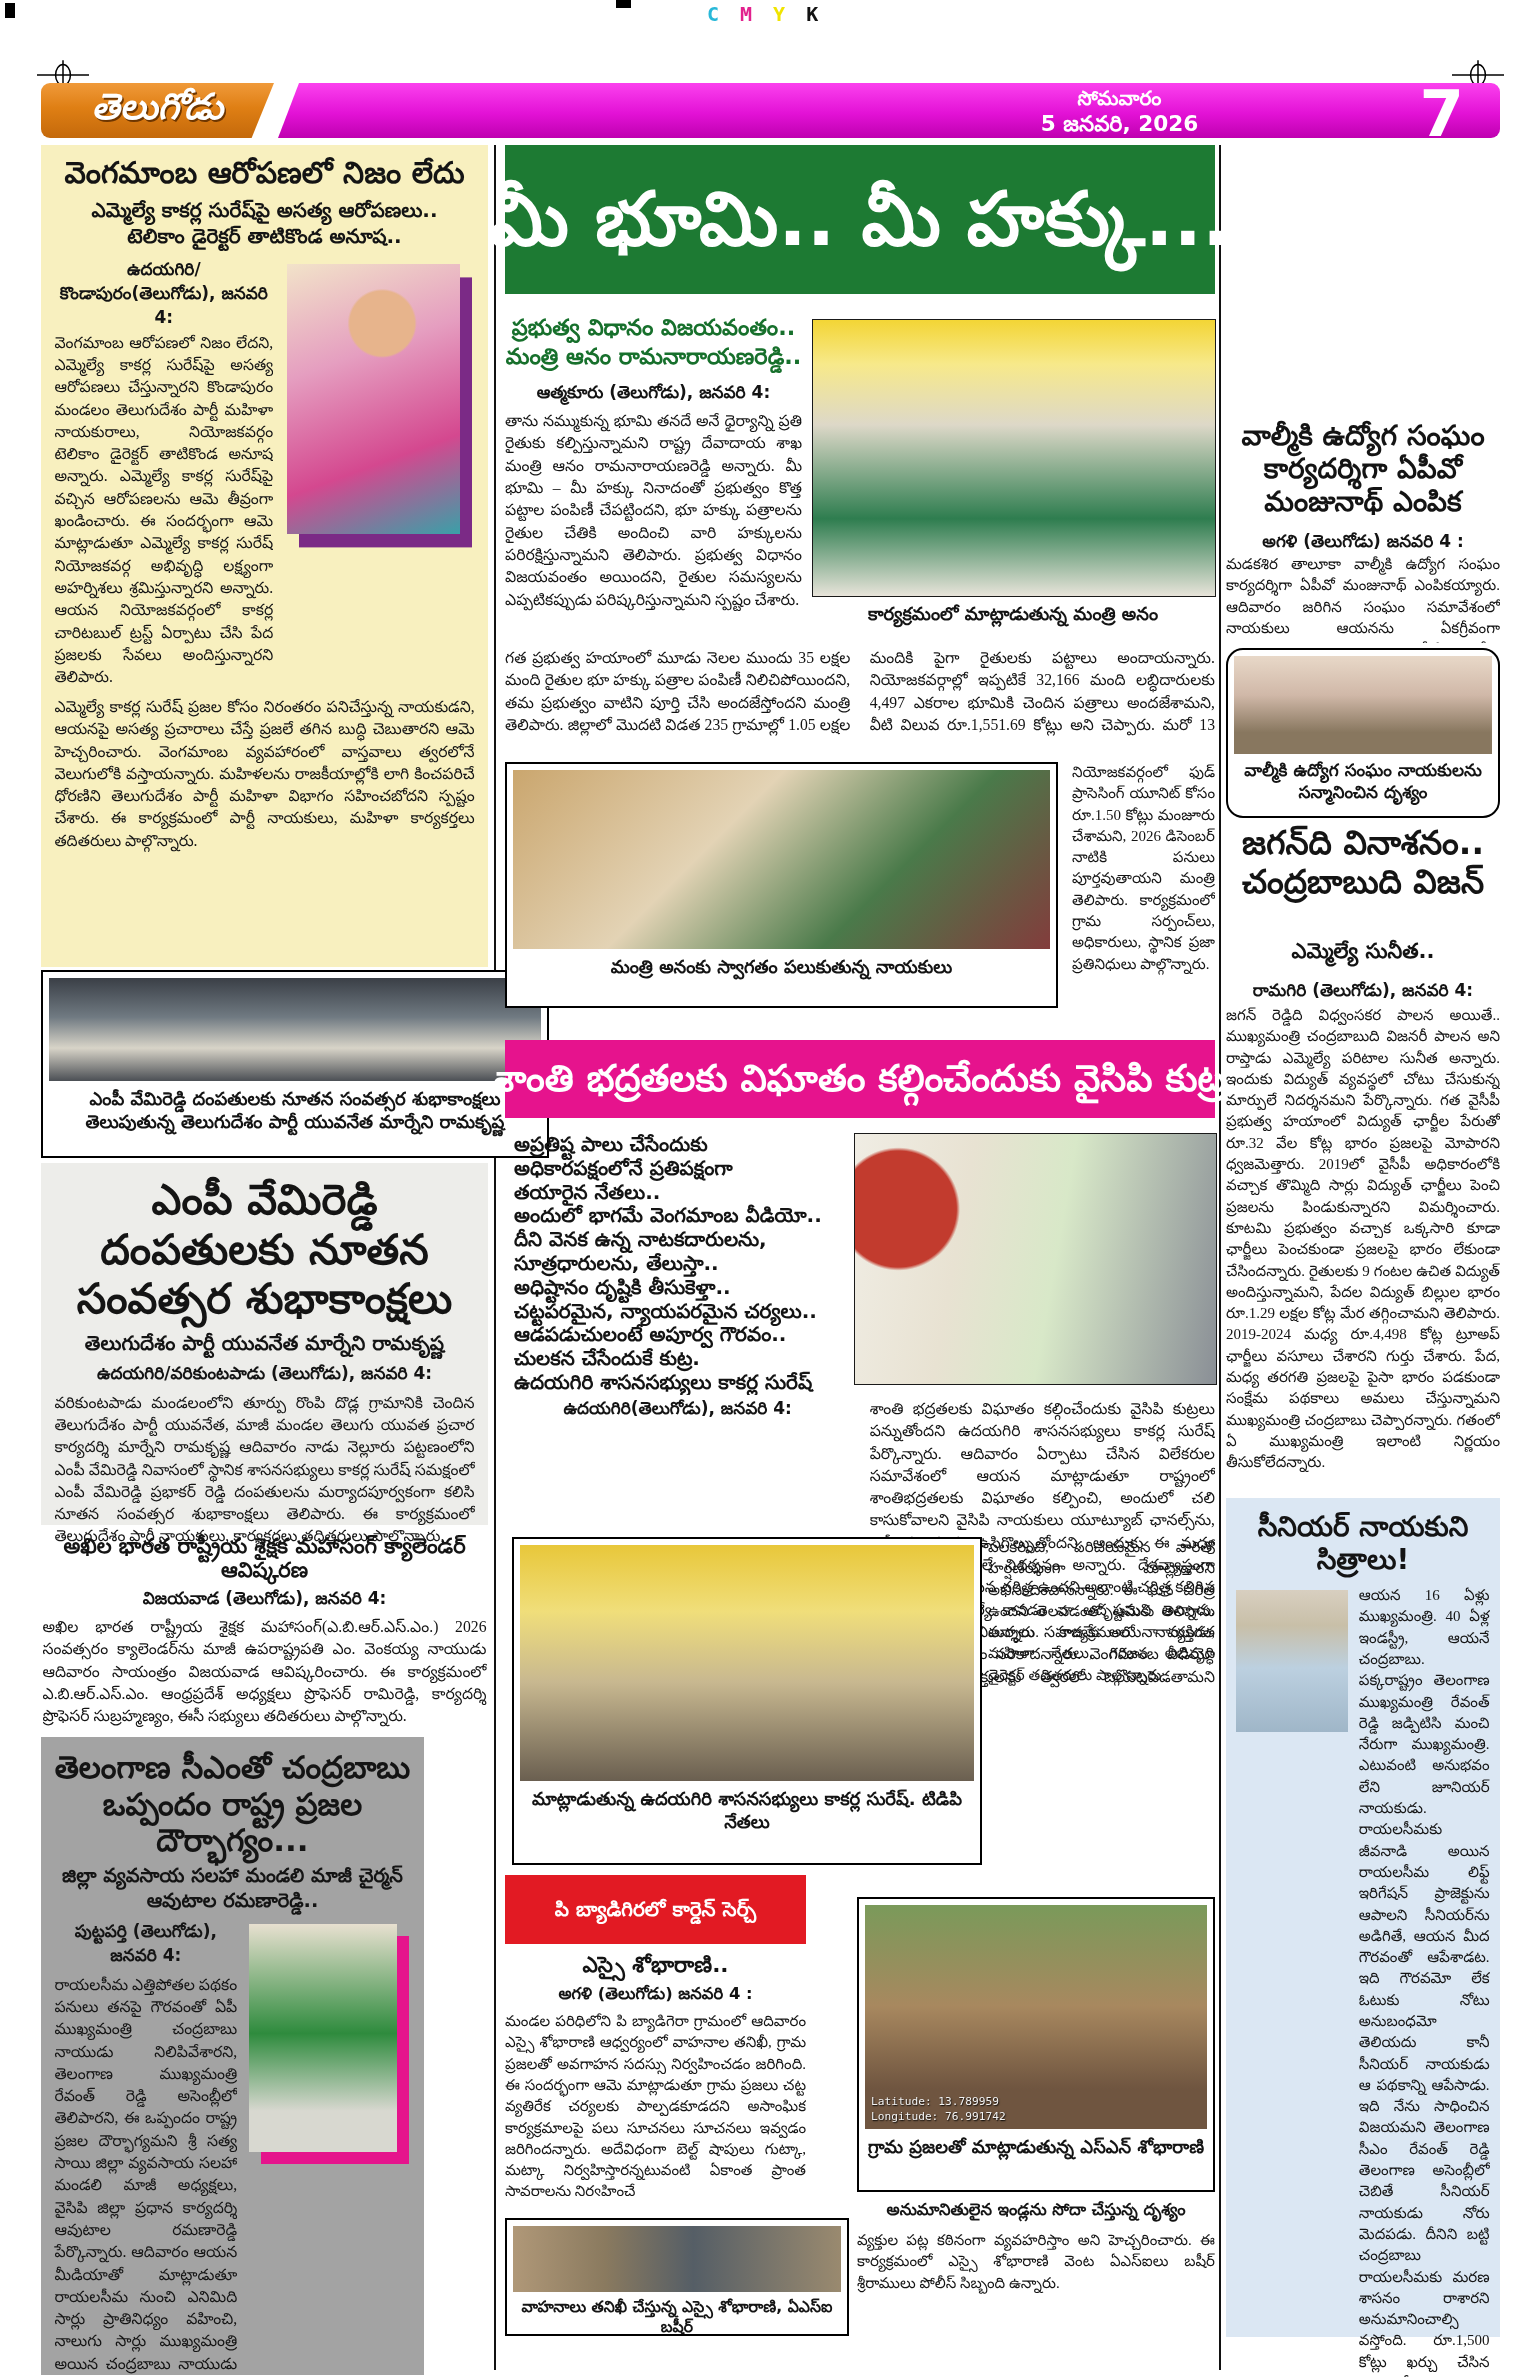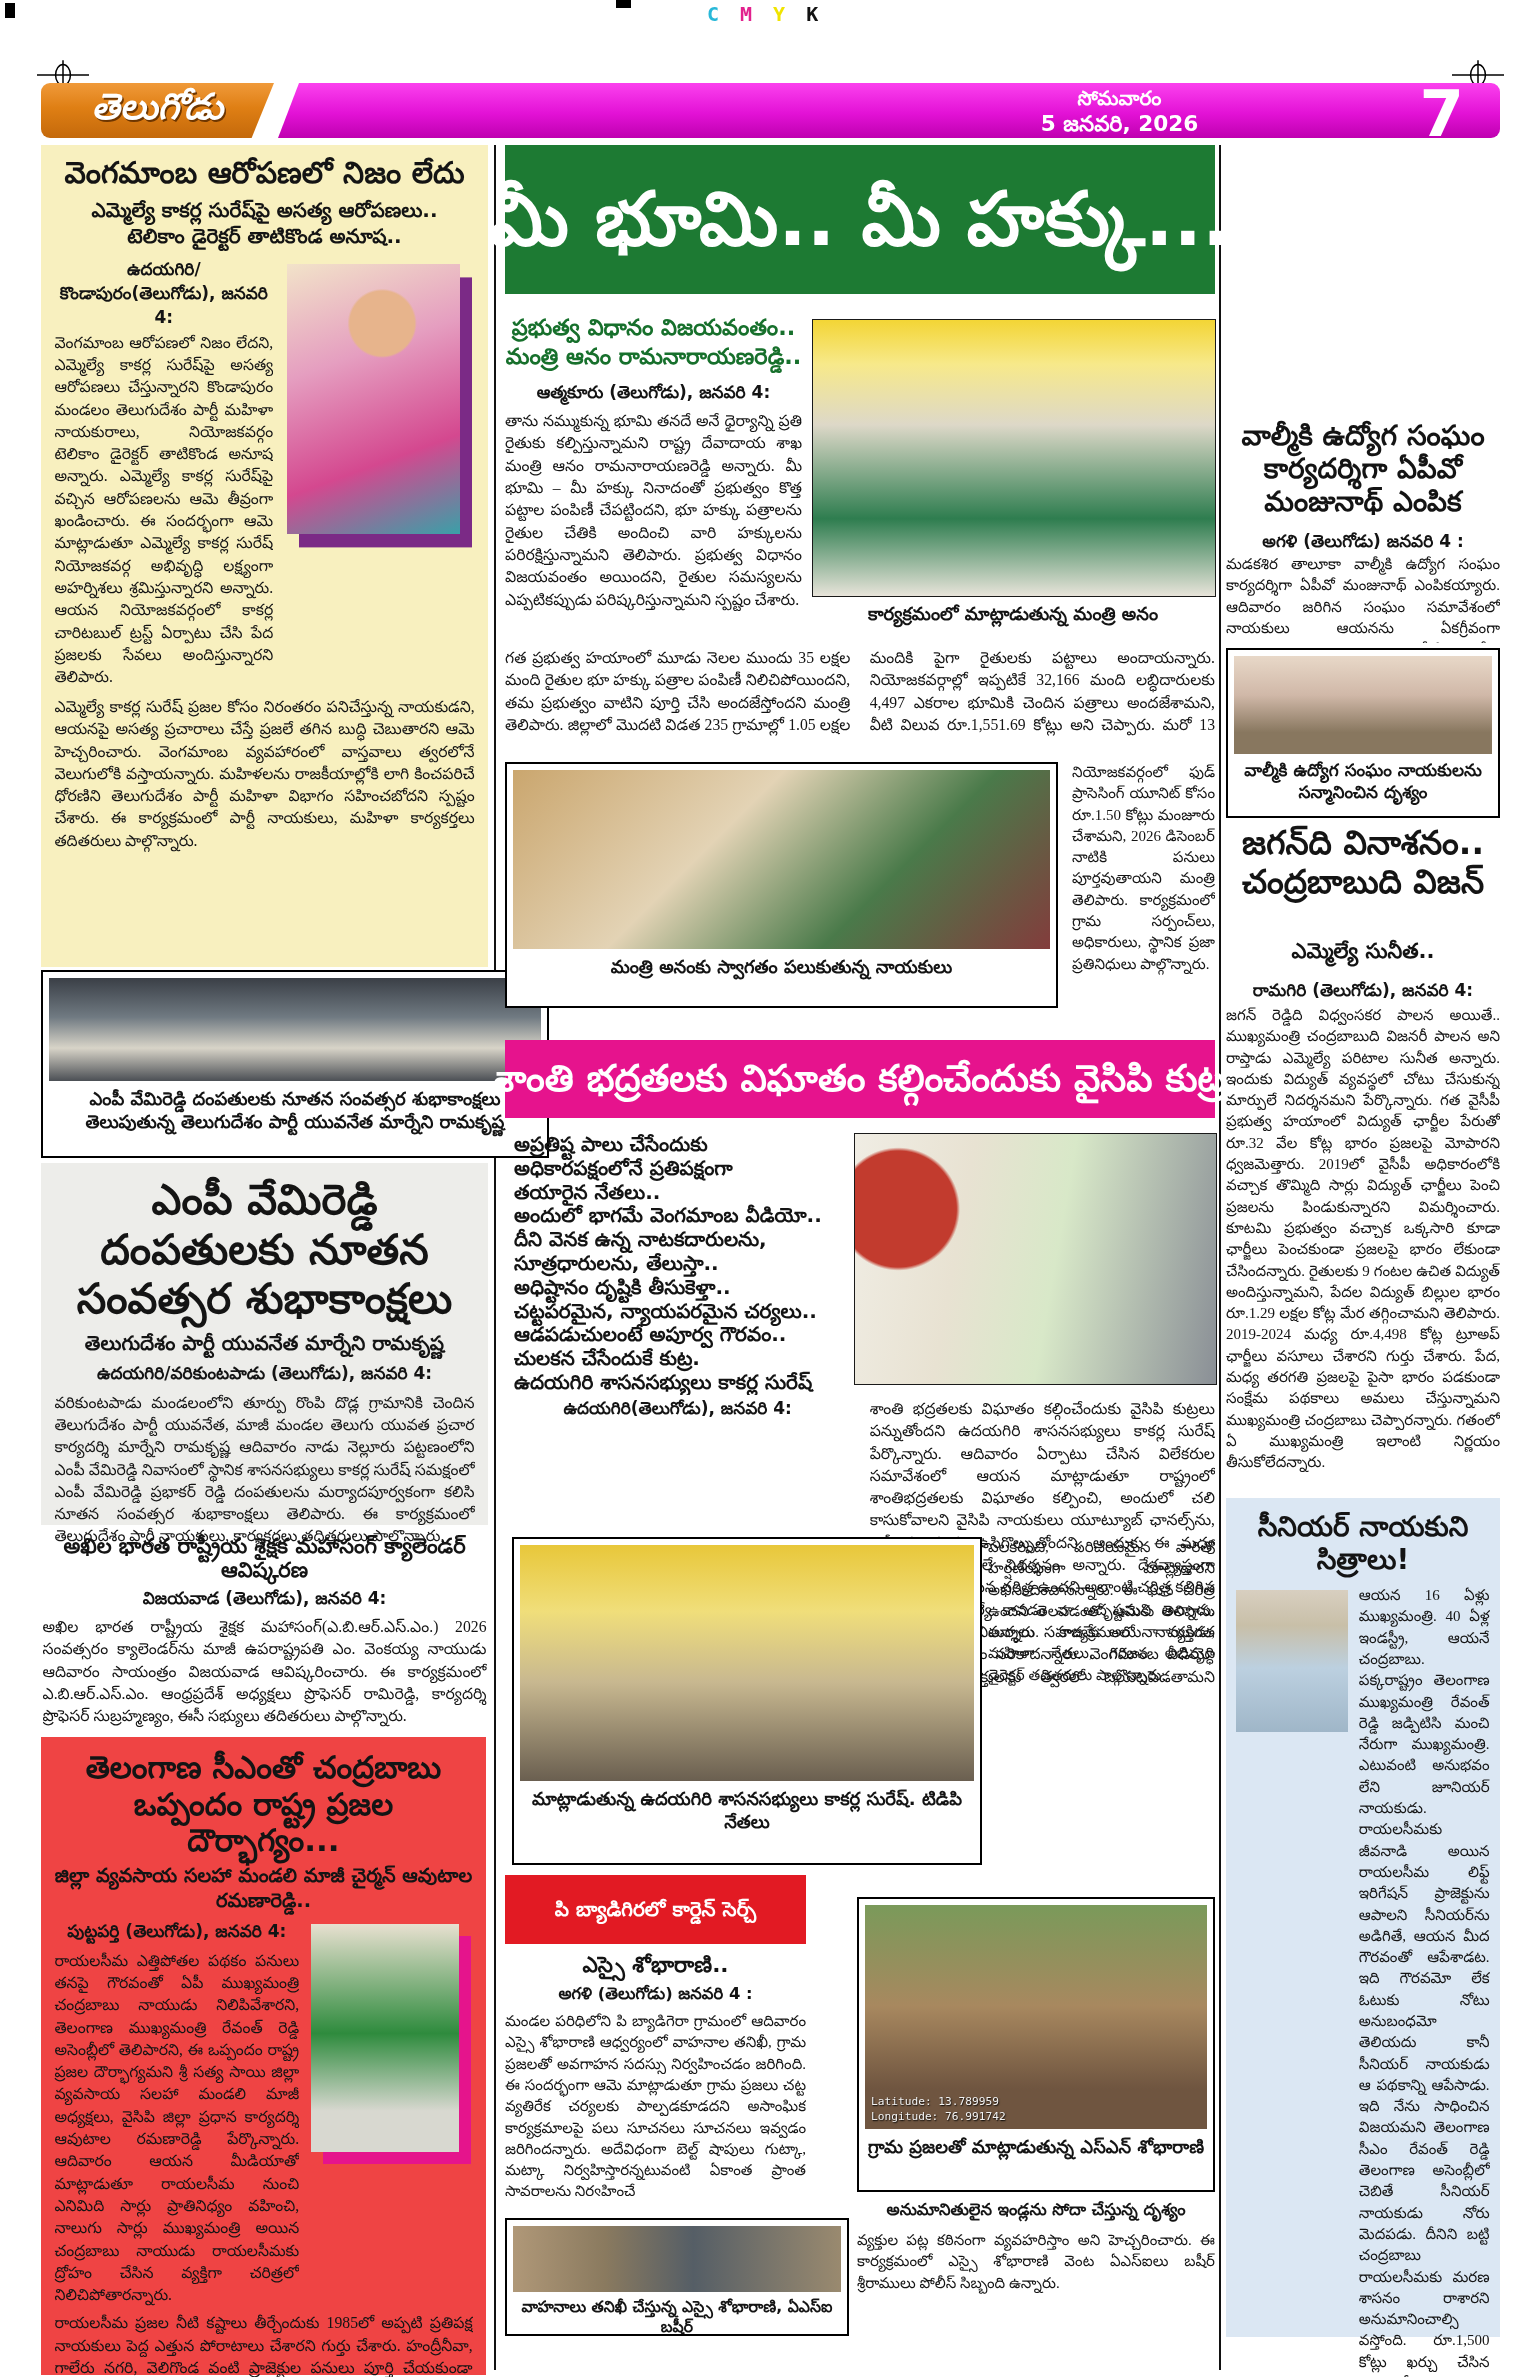--- a/index.html
+++ b/index.html
@@ -96,21 +96,21 @@
     <div class="dl" style="margin-top:7.5px;">ఉదయగిరి/వరికుంటపాడు (తెలుగోడు), జనవరి 4:</div>
     <div class="bd" style="height:186px;">వరికుంటపాడు మండలంలోని తూర్పు రొంపి దొడ్ల గ్రామానికి చెందిన తెలుగుదేశం పార్టీ యువనేత, మాజీ మండల తెలుగు యువత ప్రచార కార్యదర్శి మార్నేని రామకృష్ణ ఆదివారం నాడు నెల్లూరు పట్టణంలోని ఎంపీ వేమిరెడ్డి నివాసంలో స్థానిక శాసనసభ్యులు కాకర్ల సురేష్ సమక్షంలో ఎంపీ వేమిరెడ్డి ప్రభాకర్ రెడ్డి దంపతులను మర్యాదపూర్వకంగా కలిసి నూతన సంవత్సర శుభాకాంక్షలు తెలిపారు. ఈ కార్యక్రమంలో తెలుగుదేశం పార్టీ నాయకులు, కార్యకర్తలు తదితరులు పాల్గొన్నారు.</div>
   </div>
 
   <div class="abs" style="left:41px;top:1529px;width:447px;height:203px;padding:4.5px 1.5px;box-sizing:border-box;">
     <div class="hl" style="font-size:21px;">అఖిల భారత రాష్ట్రీయ శైక్షక మహాసంగ్ క్యాలెండర్ ఆవిష్కరణ</div>
     <div class="dl">విజయవాడ (తెలుగోడు), జనవరి 4:</div>
     <div class="bd" style="height:133px;">అఖిల భారత రాష్ట్రీయ శైక్షక మహాసంగ్(ఎ.బి.ఆర్.ఎస్.ఎం.) 2026 సంవత్సరం క్యాలెండర్‌ను మాజీ ఉపరాష్ట్రపతి ఎం. వెంకయ్య నాయుడు ఆదివారం సాయంత్రం విజయవాడ ఆవిష్కరించారు. ఈ కార్యక్రమంలో ఎ.బి.ఆర్.ఎస్.ఎం. ఆంధ్రప్రదేశ్ అధ్యక్షలు ప్రొఫెసర్ రామిరెడ్డి, కార్యదర్శి ప్రొఫెసర్ సుబ్రహ్మణ్యం, ఈసీ సభ్యులు తదితరులు పాల్గొన్నారు.</div>
   </div>
 
-  <div class="abs" style="left:41px;top:1737px;width:445px;height:638px;background:#ef4444;padding:12px 13.4px;box-sizing:border-box;">
+  <div class="abs" style="left:41px;top:1737px;width:383px;height:638px;background:#a3a3a3;padding:12px 13.4px;box-sizing:border-box;">
     <div class="hl" style="font-size:31px;">తెలంగాణ సీఎంతో చంద్రబాబు ఒప్పందం రాష్ట్ర ప్రజల దౌర్భాగ్యం...</div>
     <div class="sub" style="font-size:19.4px;margin-top:4.5px;">జిల్లా వ్యవసాయ సలహా మండలి మాజీ చైర్మన్ ఆవుటాల రమణారెడ్డి..</div>
     <div style="margin-top:7.5px;">
       <div class="ph photo-ramanareddy" style="float:right;width:148px;height:228px;margin:3px 13.4px 9px 12px;"></div>
       <div class="dl">పుట్టపర్తి (తెలుగోడు), జనవరి 4:</div>
       <div class="bd">రాయలసీమ ఎత్తిపోతల పథకం పనులు తనపై గౌరవంతో ఏపీ ముఖ్యమంత్రి చంద్రబాబు నాయుడు నిలిపివేశారని, తెలంగాణ ముఖ్యమంత్రి రేవంత్ రెడ్డి అసెంబ్లీలో తెలిపారని, ఈ ఒప్పందం రాష్ట్ర ప్రజల దౌర్భాగ్యమని శ్రీ సత్య సాయి జిల్లా వ్యవసాయ సలహా మండలి మాజీ అధ్యక్షలు, వైసిపి జిల్లా ప్రధాన కార్యదర్శి ఆవుటాల రమణారెడ్డి పేర్కొన్నారు. ఆదివారం ఆయన మీడియాతో మాట్లాడుతూ రాయలసీమ నుంచి ఎనిమిది సార్లు ప్రాతినిధ్యం వహించి, నాలుగు సార్లు ముఖ్యమంత్రి అయిన చంద్రబాబు నాయుడు రాయలసీమకు ద్రోహం చేసిన వ్యక్తిగా చరిత్రలో నిలిచిపోతారన్నారు.</div>
     </div>
     <div class="bd" style="margin-top:6px;height:246px;">రాయలసీమ ప్రజల నీటి కష్టాలు తీర్చేందుకు 1985లో అప్పటి ప్రతిపక్ష నాయకులు పెద్ద ఎత్తున పోరాటాలు చేశారని గుర్తు చేశారు. హంద్రీనీవా, గాలేరు నగరి, వెలిగొండ వంటి ప్రాజెక్టుల పనులు పూర్తి చేయకుండా రాయలసీమ ప్రజలను దగా చేశారని ఆరోపించారు. ఈ తీరు వల్ల రాయలసీమ ప్రాంతం 70 ఏళ్లుగా వెనుకబడి ఉందని ఆవేదన వ్యక్తం చేశారు. 2019లో జగన్ మోహన్ రెడ్డి ముఖ్యమంత్రి అయిన తర్వాత రాయలసీమ ఎత్తిపోతల పథకానికి శ్రీకారం చుట్టారని, ఆ పనులను ప్రస్తుత ప్రభుత్వం నిలిపివేయడం దారుణమన్నారు. తెలంగాణ ప్రాజెక్టులకు అభ్యంతరం చెప్పకుండా రాయలసీమ ప్రాజెక్టులను అడ్డుకోవడం వెనుక రాజకీయ కుట్ర ఉందని విమర్శించారు. ఈ ఒప్పందంపై రాయలసీమ ప్రజలు ఆలోచించాలని ఆయన కోరారు.</div>
   </div>
 
@@ -192,21 +192,21 @@
     <div class="cap" style="margin-top:6px;">గ్రామ ప్రజలతో మాట్లాడుతున్న ఎస్ఎన్ శోభారాణి</div>
   </div>
   <div class="abs cap" style="left:857px;top:2199px;width:358px;font-size:16.4px;">అనుమానితులైన ఇండ్లను సోదా చేస్తున్న దృశ్యం</div>
   <div class="abs bd" style="left:857px;top:2230px;width:358px;height:139px;font-size:15px;">వ్యక్తుల పట్ల కఠినంగా వ్యవహరిస్తాం అని హెచ్చరించారు. ఈ కార్యక్రమంలో ఎస్సై శోభారాణి వెంట ఏఎస్ఐలు బషీర్ శ్రీరాములు పోలీస్ సిబ్బంది ఉన్నారు.</div>
 
 
   <div class="abs hl" style="left:1226px;top:419px;width:274px;font-size:28px;">వాల్మీకి ఉద్యోగ సంఘం కార్యదర్శిగా ఏపీవో మంజునాథ్ ఎంపిక</div>
   <div class="abs dl" style="left:1226px;top:526px;width:274px;">అగళి (తెలుగోడు) జనవరి 4 :</div>
   <div class="abs bd" style="left:1226px;top:554px;width:274px;height:89px;font-size:15px;">మడకశిర తాలూకా వాల్మీకి ఉద్యోగ సంఘం కార్యదర్శిగా ఏపీవో మంజునాథ్ ఎంపికయ్యారు. ఆదివారం జరిగిన సంఘం సమావేశంలో నాయకులు ఆయనను ఏకగ్రీవంగా ఎన్నుకున్నారు. అనంతరం వాల్మీకి ఉద్యోగ సంఘం నాయకులను ఘనంగా సన్మానించారు. నూతన కార్యవర్గం సమాజ అభివృద్ధికి కృషి చేస్తుందని మంజునాథ్ ఈ సందర్భంగా తెలిపారు.</div>
 
-  <div class="abs frame" style="left:1226px;top:648px;width:274px;height:170px;">
+  <div class="abs frame" style="left:1226px;top:648px;width:274px;height:170px;border-radius:17px;">
     <div class="ph photo-valmiki2" style="width:100%;height:98px;"></div>
     <div class="cap" style="font-size:17px;margin-top:4.5px;">వాల్మీకి ఉద్యోగ సంఘం నాయకులను సన్మానించిన దృశ్యం</div>
   </div>
 
   <div class="abs hl" style="left:1226px;top:824px;width:274px;font-size:33px;">జగన్‌ది వినాశనం.. చంద్రబాబుది విజన్</div>
   <div class="abs sub" style="left:1226px;top:938px;width:274px;font-size:21px;">ఎమ్మెల్యే సునీత..</div>
   <div class="abs dl" style="left:1226px;top:975px;width:274px;">రామగిరి (తెలుగోడు), జనవరి 4:</div>
   <div class="abs bd" style="left:1226px;top:1005px;width:274px;height:489px;font-size:15px;">జగన్ రెడ్డిది విధ్వంసకర పాలన అయితే.. ముఖ్యమంత్రి చంద్రబాబుది విజనరీ పాలన అని రాప్తాడు ఎమ్మెల్యే పరిటాల సునీత అన్నారు. ఇందుకు విద్యుత్ వ్యవస్థలో చోటు చేసుకున్న మార్పులే నిదర్శనమని పేర్కొన్నారు. గత వైసీపీ ప్రభుత్వ హయాంలో విద్యుత్ ఛార్జీల పేరుతో రూ.32 వేల కోట్ల భారం ప్రజలపై మోపారని ధ్వజమెత్తారు. 2019లో వైసీపీ అధికారంలోకి వచ్చాక తొమ్మిది సార్లు విద్యుత్ ఛార్జీలు పెంచి ప్రజలను పిండుకున్నారని విమర్శించారు. కూటమి ప్రభుత్వం వచ్చాక ఒక్కసారి కూడా ఛార్జీలు పెంచకుండా ప్రజలపై భారం లేకుండా చేసిందన్నారు. రైతులకు 9 గంటల ఉచిత విద్యుత్ అందిస్తున్నామని, పేదల విద్యుత్ బిల్లుల భారం రూ.1.29 లక్షల కోట్ల మేర తగ్గించామని తెలిపారు. 2019-2024 మధ్య రూ.4,498 కోట్ల ట్రూఅప్ ఛార్జీలు వసూలు చేశారని గుర్తు చేశారు. పేద, మధ్య తరగతి ప్రజలపై పైసా భారం పడకుండా సంక్షేమ పథకాలు అమలు చేస్తున్నామని ముఖ్యమంత్రి చంద్రబాబు చెప్పారన్నారు. గతంలో ఏ ముఖ్యమంత్రి ఇలాంటి నిర్ణయం తీసుకోలేదన్నారు.</div>
 
   <div class="abs" style="left:1226px;top:1498px;width:274px;height:839px;background:#dbe7f3;padding:12px 10.4px;box-sizing:border-box;">

